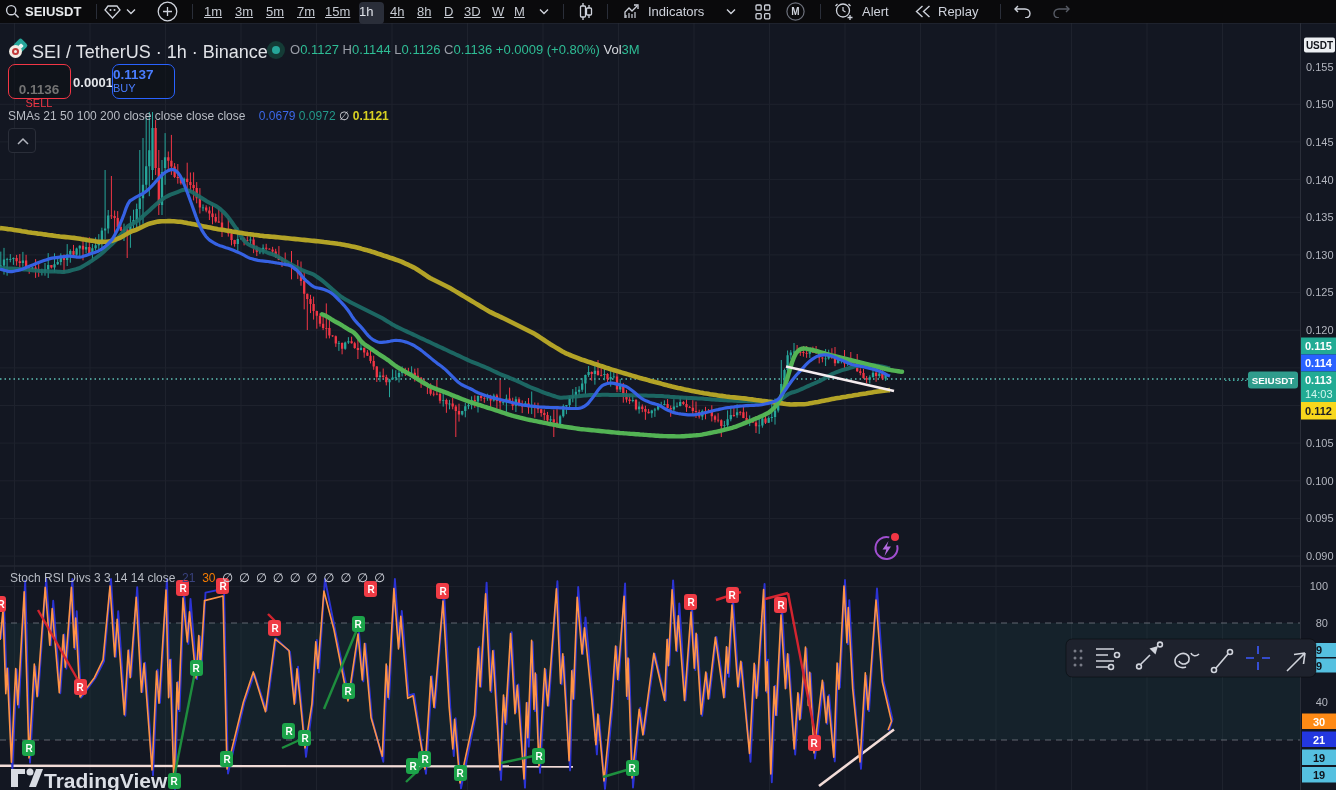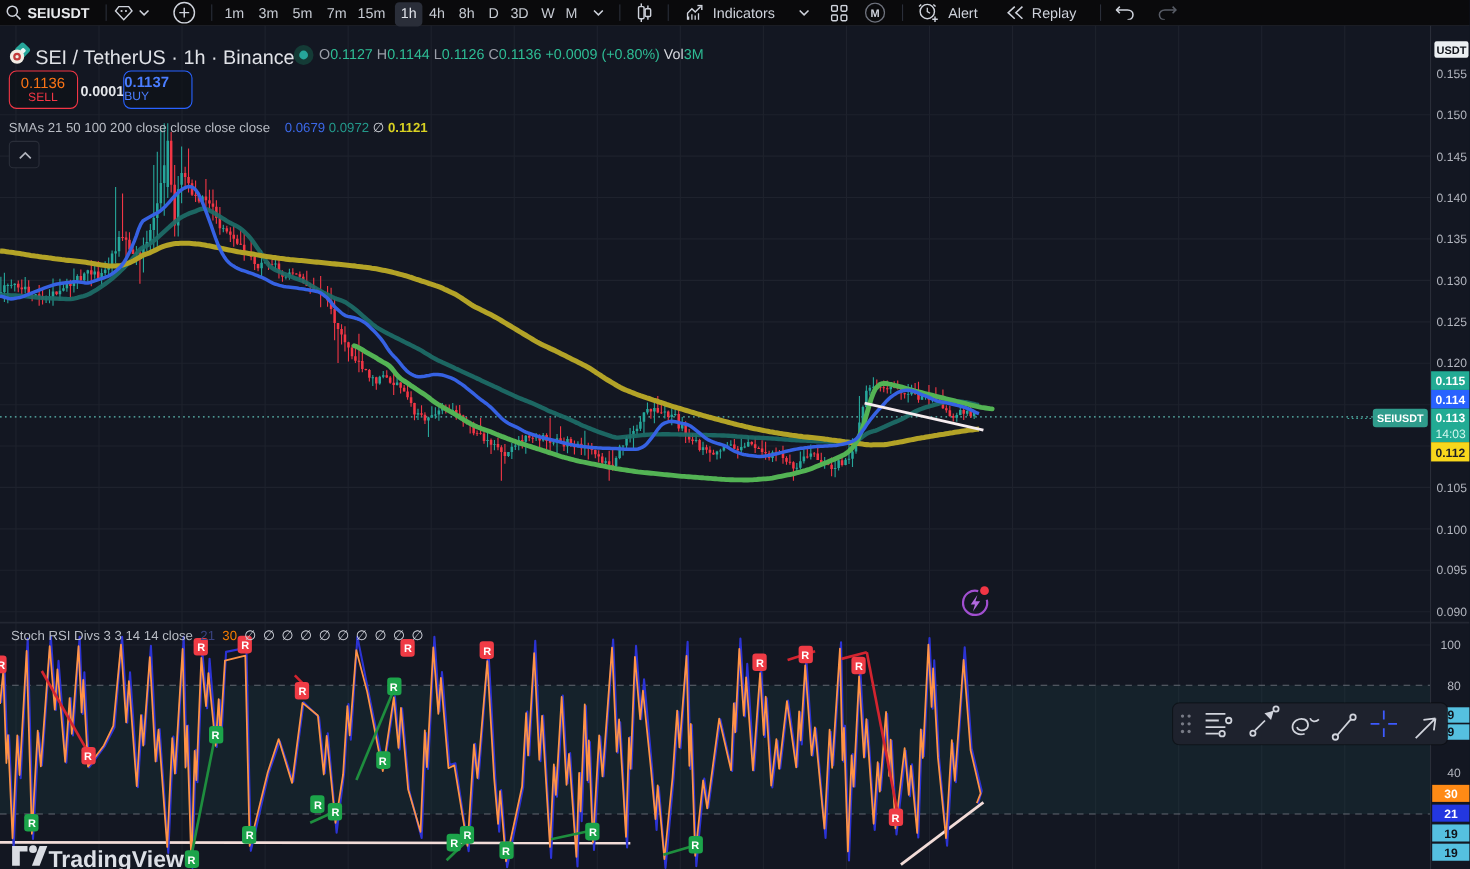--- a/index.html
+++ b/index.html
@@ -1,19 +1,19 @@
 <!DOCTYPE html>
 <html><head><meta charset="utf-8"><style>
 * { margin:0; padding:0; box-sizing:border-box; }
 body { width:1336px; height:790px; background:#131722; font-family:"Liberation Sans",sans-serif; overflow:hidden; position:relative; }
 .ov { position:absolute; white-space:nowrap; }
 #topbar { position:absolute; left:0; top:0; width:1336px; height:23px; background:#0a0a0c; color:#cfd3dc; font-size:13px; }
 .tb { position:absolute; top:0; height:23px; line-height:23px; }
 .sep { position:absolute; top:4px; width:1px; height:15px; background:#2a2e39; }
-.tf { color:#c6cad2; }
+.tf { color:#c6cad2;text-decoration:underline; }
 svg.ic { position:absolute; }
 </style></head>
 <body>
 <svg width="1336" height="790" viewBox="0 0 1336 790" xmlns="http://www.w3.org/2000/svg">
 <rect width="1336" height="790" fill="#131722"></rect>
 <rect width="1336" height="23" fill="#0a0a0c"></rect>
 <g stroke="#1e222d" stroke-width="1">
       <path d="M14.5 23V790"></path>
       <path d="M90.0 23V790"></path>
       <path d="M165.5 23V790"></path>
@@ -243,21 +243,21 @@
  <svg class="ic" style="left:157px;top:1px" width="21" height="21" viewBox="0 0 21 21">
       <circle cx="10.5" cy="10.5" r="9.3" fill="none" stroke="#cfd3dc" stroke-width="1.3"></circle>
       <path d="M10.5 6v9M6 10.5h9" stroke="#cfd3dc" stroke-width="1.3"></path>
     </svg>
  <div class="sep" style="left:192px"></div>
  <div class="tb tf" style="left:204px">1m</div>
  <div class="tb tf" style="left:235px">3m</div>
  <div class="tb tf" style="left:266px">5m</div>
  <div class="tb tf" style="left:297px">7m</div>
  <div class="tb tf" style="left:325px">15m</div>
- <div class="tb" style="left:359px;width:25px;height:22px;top:2px;line-height:19px;background:#2a2e39;border-radius:4px;text-align:center;color:#dfe2e8">1h</div>
+ <div class="tb" style="left:359px;width:25px;height:22px;top:2px;line-height:19px;background:#2a2e39;border-radius:4px;color:#dfe2e8">1h</div>
  <div class="tb tf" style="left:390px">4h</div>
  <div class="tb tf" style="left:417px">8h</div>
  <div class="tb tf" style="left:444px">D</div>
  <div class="tb tf" style="left:464px">3D</div>
  <div class="tb tf" style="left:492px">W</div>
  <div class="tb tf" style="left:514px">M</div>
  <svg class="ic" style="left:539px;top:8px" width="10" height="7" viewBox="0 0 10 7">
       <path d="M1 1.5l4 4 4-4" fill="none" stroke="#cfd3dc" stroke-width="1.4"></path>
     </svg>
  <div class="sep" style="left:563px"></div>
@@ -313,21 +313,21 @@
 <div class="ov" style="left:15px;top:40px;width:11px;height:11px;background:#26a69a;border-radius:2.5px;transform:rotate(45deg)"></div>
 <div class="ov" style="left:18.5px;top:43.5px;width:4px;height:4px;background:#e8f6f4;border-radius:1px;transform:rotate(45deg)"></div>
 <div class="ov" style="left:9px;top:45px;width:13px;height:13px;border-radius:50%;background:#f2ece4"></div>
 <div class="ov" style="left:12px;top:48px;width:7px;height:7px;border-radius:50%;background:#c33a3a"></div>
 <div class="ov" style="left:14px;top:50px;width:3px;height:3px;border-radius:50%;background:#f2ece4"></div>
 <div class="ov" style="left:32px;top:41.5px;font-size:18px;color:#e0e2e7;font-weight:500">SEI / TetherUS · 1h · Binance</div>
 <div class="ov" style="left:267px;top:40.5px;width:18px;height:18px;border-radius:50%;background:#143b36"></div>
 <div class="ov" style="left:272px;top:45.5px;width:8px;height:8px;border-radius:50%;background:#26a69a"></div>
 <div class="ov" style="left:290px;top:42px;font-size:13px;color:#2ebd95"><span style="color:#9a9ea8">O</span>0.1127&nbsp;<span style="color:#9a9ea8">H</span>0.1144&nbsp;<span style="color:#9a9ea8">L</span>0.1126&nbsp;<span style="color:#9a9ea8">C</span>0.1136&nbsp;+0.0009 (+0.80%)&nbsp;<span style="color:#d5d7dd;font-weight:normal">Vol</span><span>3M</span></div>
 <div class="ov" style="left:7.5px;top:64px;width:63px;height:35px;border:1.5px solid #f23645;border-radius:7px;background:rgba(14,16,22,.6);text-align:center">
- <div style="font-size:13.5px;font-weight:normal;color:#f97316;margin-top:4px;line-height:14px">0.1136</div>
+ <div style="font-size:13.5px;font-weight:bold;color:#737373;margin-top:18px;line-height:14px">0.1136</div>
  <div style="font-size:11px;color:#f23645;line-height:12px">SELL</div>
   </div>
 <div class="ov" style="left:73px;top:75px;width:40px;text-align:center;font-size:13px;font-weight:bold;color:#e4e6ea">0.0001</div>
 <div class="ov" style="left:112px;top:64px;width:63px;height:35px;border:1.5px solid #2962ff;border-radius:7px;background:rgba(14,16,22,.6);text-align:left">
  <div style="font-size:13.5px;font-weight:bold;color:#4a7dff;margin-top:3px;line-height:14px">0.1137</div>
  <div style="font-size:11px;color:#4a7dff;line-height:12px">BUY</div>
   </div>
 <div class="ov" style="left:8px;top:109px;font-size:12px;color:#b8bcc4">SMAs 21 50 100 200 close close close close&nbsp;&nbsp;&nbsp;&nbsp;<span style="color:#3b68e8">0.0679</span>&nbsp;<span style="color:#23988a">0.0972</span>&nbsp;<span style="color:#d5d7dd">∅</span>&nbsp;<span style="color:#d8d122;font-weight:bold">0.1121</span></div>
 <div class="ov" style="left:8px;top:128px;width:28px;height:25px;border:1px solid #2a2e39;border-radius:4px;background:#131722">
  <svg style="position:absolute;left:8px;top:8px" width="12" height="8" viewBox="0 0 12 8">

